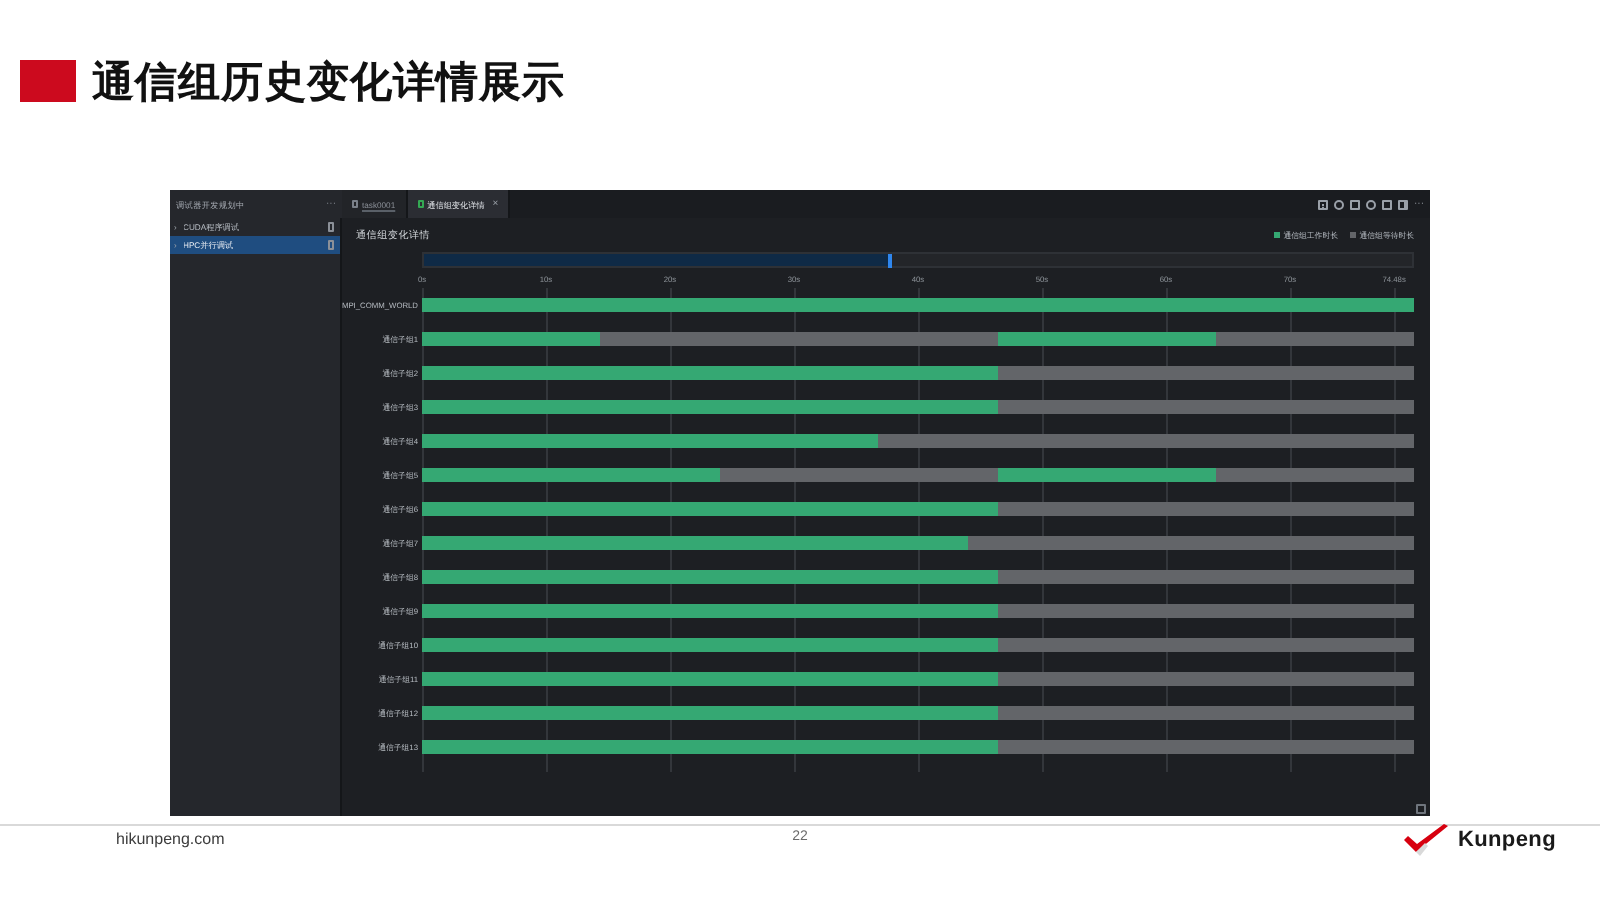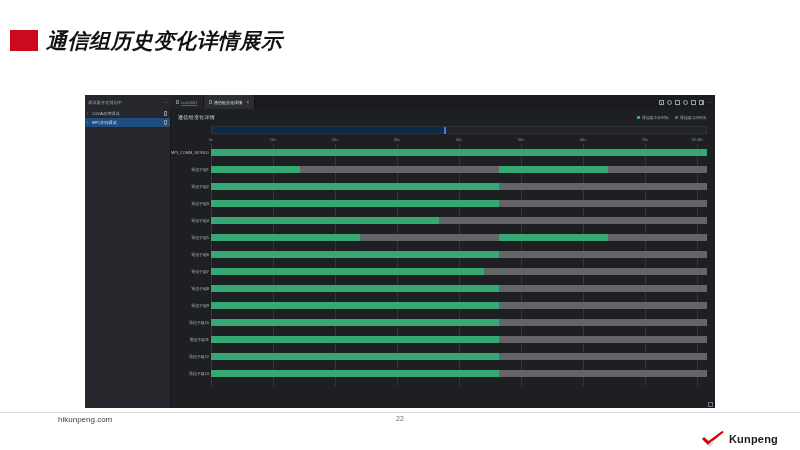--- a/index.html
+++ b/index.html
@@ -5,21 +5,21 @@
   * { box-sizing: border-box; margin: 0; padding: 0; }
   html, body {
     width: 800px; height: 450px;
     background: #ffffff;
     font-family: "Liberation Sans", sans-serif;
     overflow: hidden;
   }
 
   
   .slide-header {
-    position: absolute; left: 0; top: 0; width: 800px; height: 78px; font-style: italic;
+    position: absolute; left: 0; top: 0; width: 800px; height: 78px;
   }
   .title-marker {
     position: absolute; left: 10px; top: 30px;
     width: 28px; height: 21px; background: #cc0a1e;
   }
   .slide-title {
     position: absolute; left: 46px; top: 27px;
     font-size: 21px; font-weight: bold; color: #111111;
     letter-spacing: 0.5px; white-space: nowrap;
   }
@@ -197,21 +197,21 @@
   .footer-site {
     position: absolute; left: 30px; top: 415px;
     font-size: 8px; color: #3c3c3c; padding-left: 28px;
   }
   .footer-page {
     position: absolute; left: 0; top: 415px; width: 800px; text-align: center;
     font-size: 7px; color: #6b6b6b;
   }
   .brand {
     position: absolute; right: 22px; top: 412px;
-    display: flex; align-items: center; gap: 4px; margin-top: 19px;
+    display: flex; align-items: center; gap: 4px;
   }
   .brand-mark { width: 24px; height: 16px; }
   .brand-name { font-size: 11px; font-weight: bold; color: #1a1a1a; letter-spacing: .2px; }
 </style>
 </head>
 <body>
 
 <div class="slide-header">
   <div class="title-marker"></div>
   <div class="slide-title">通信组历史变化详情展示</div>

